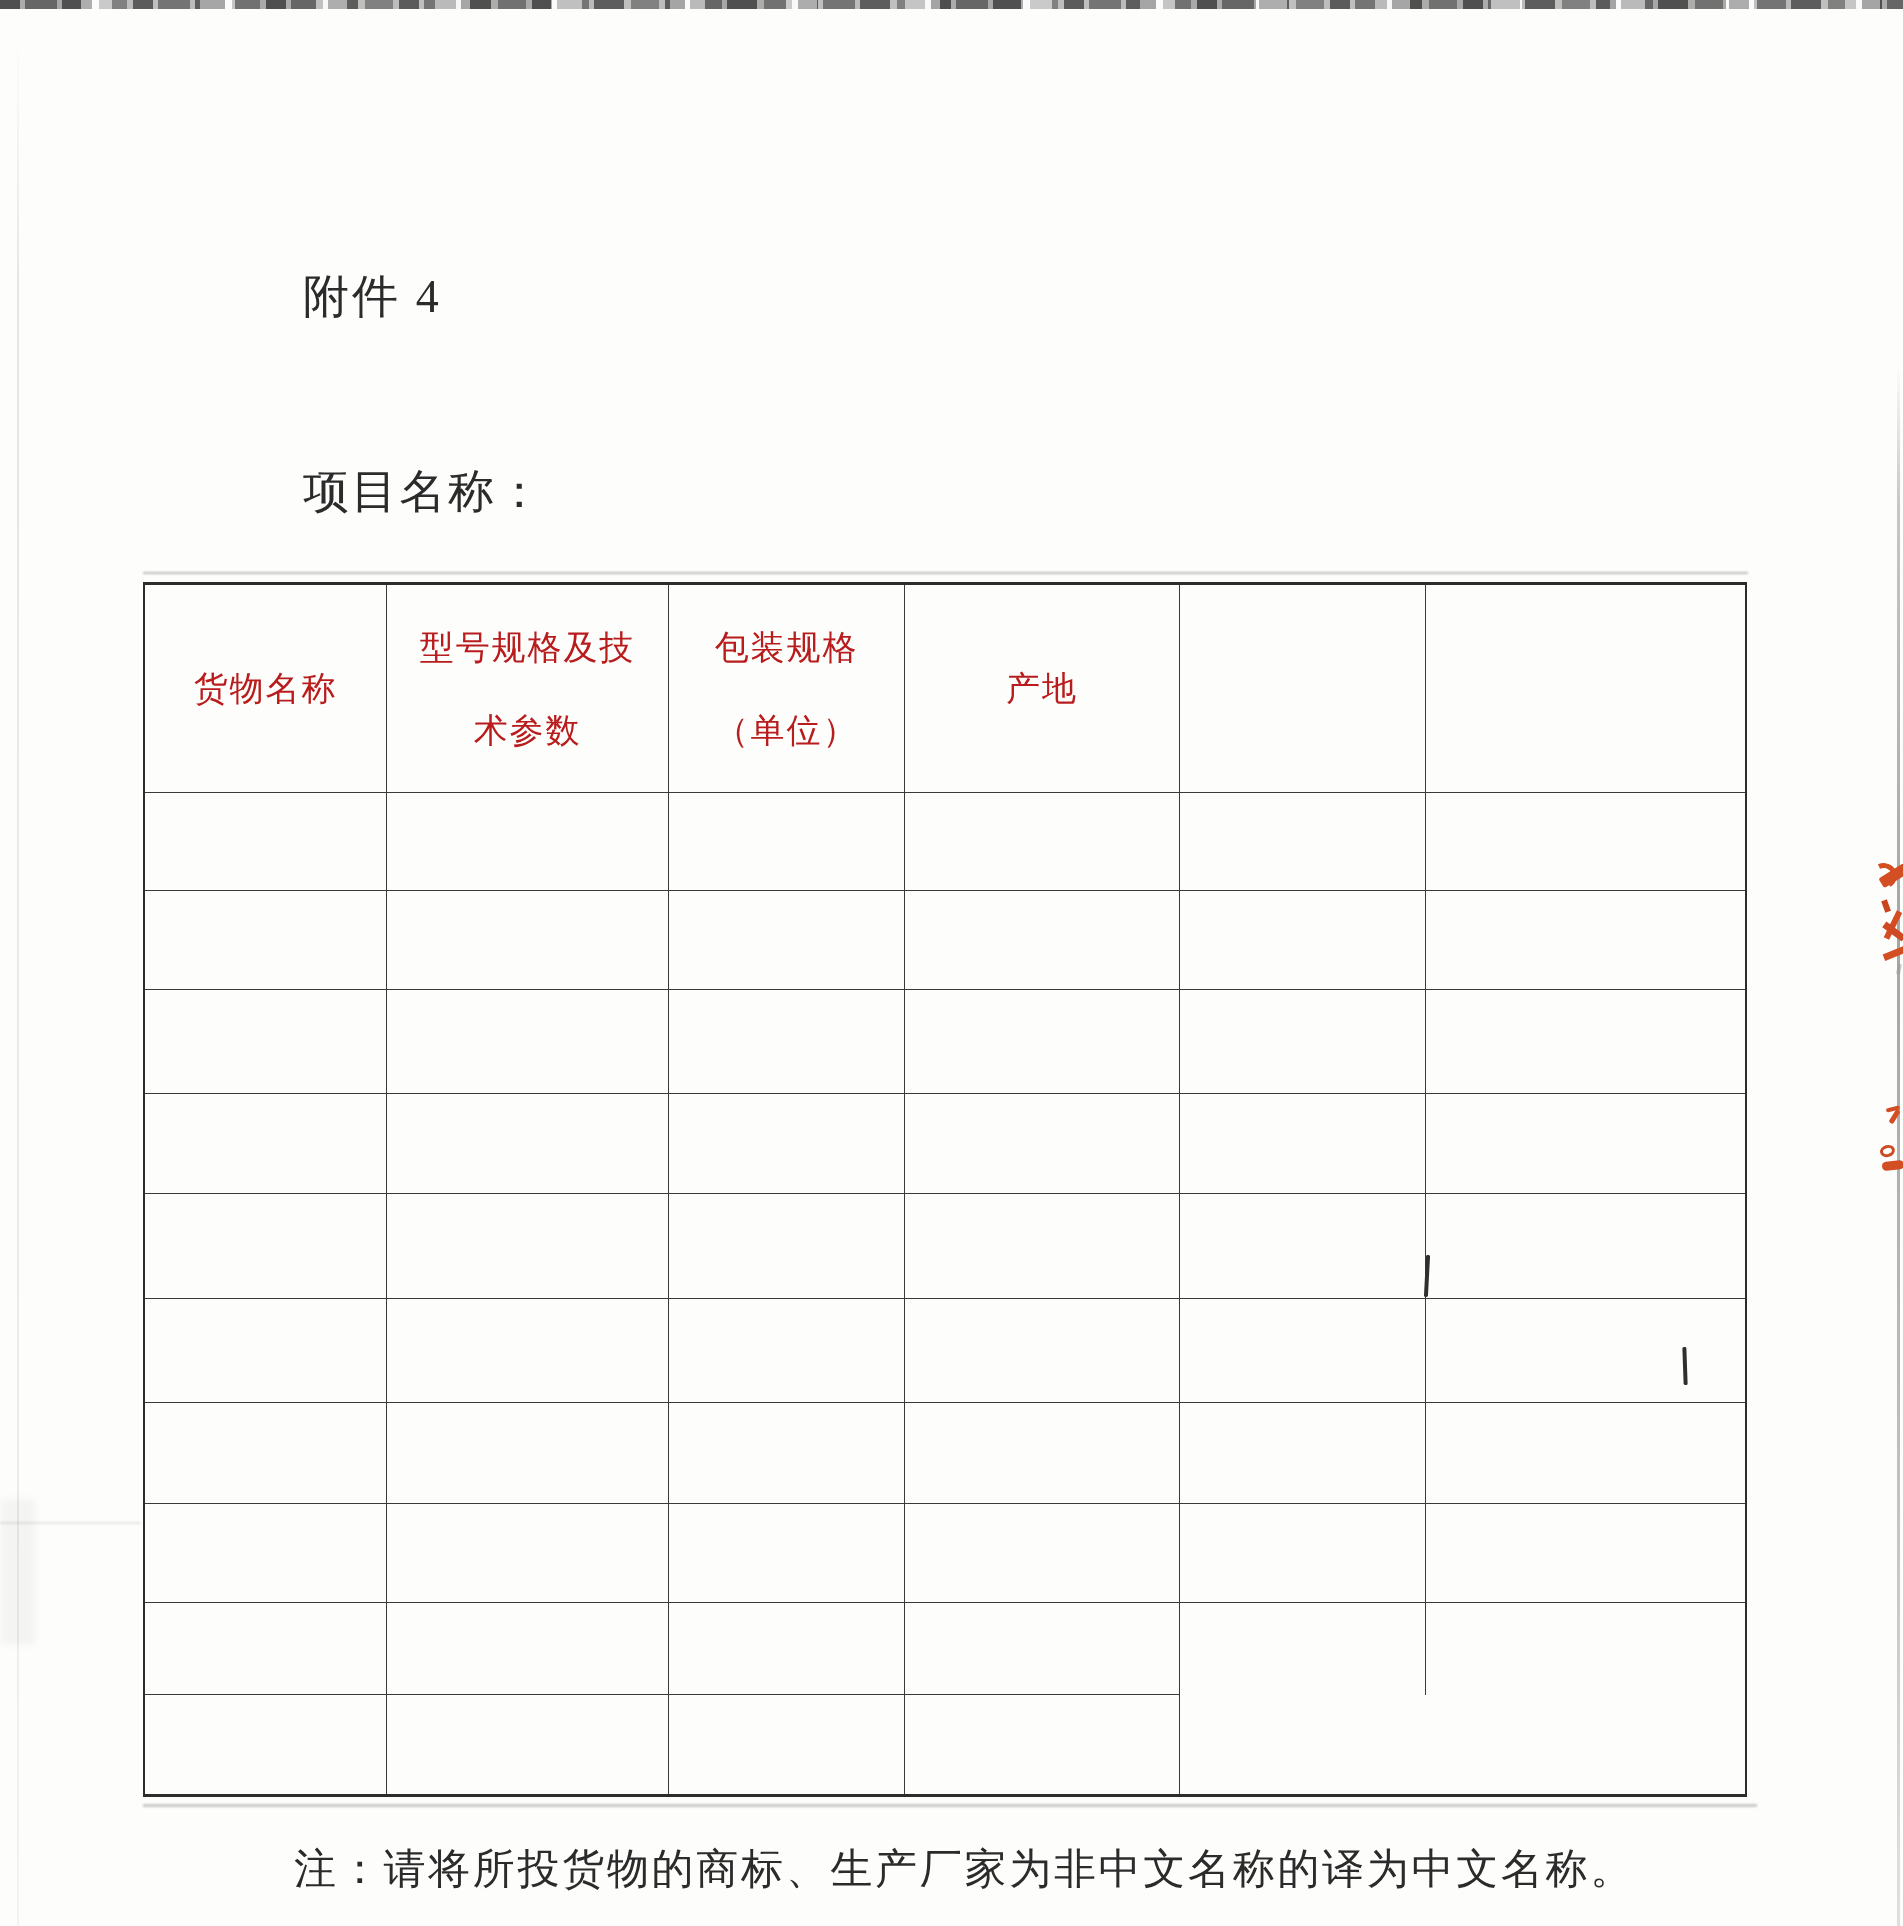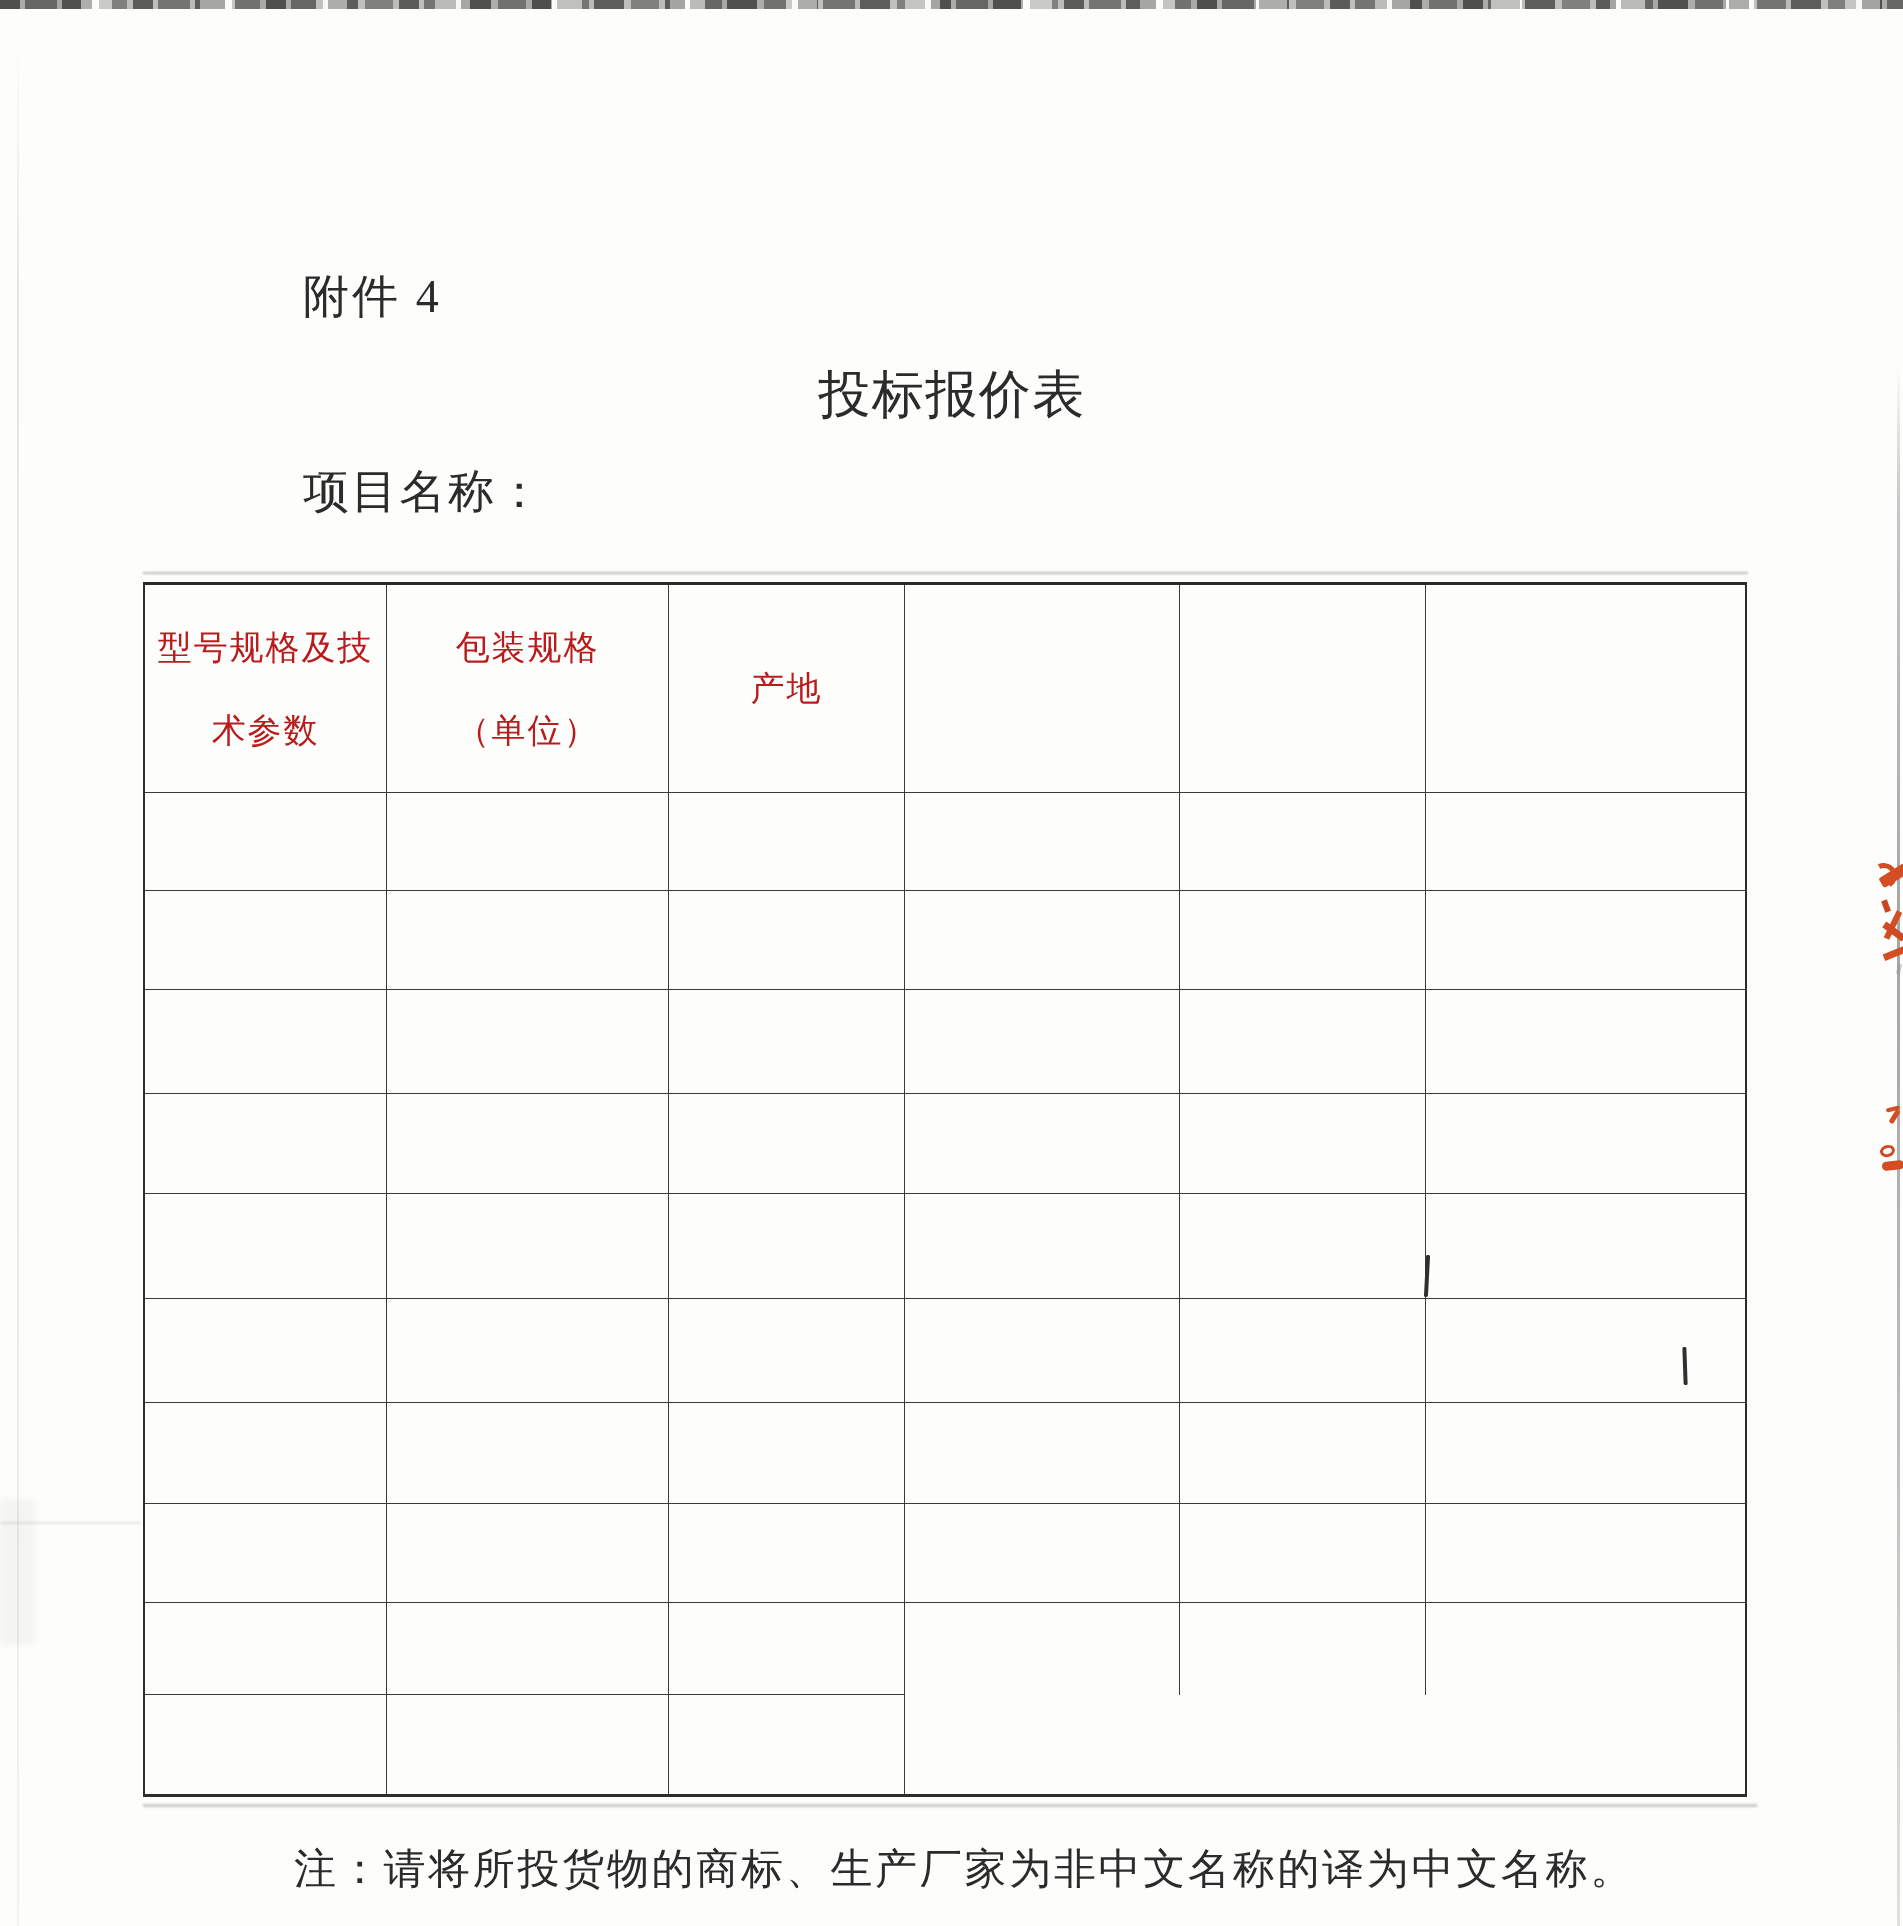--- a/index.html
+++ b/index.html
@@ -104,27 +104,27 @@
 
 <div class="page">
 
   <div class="scan-top-band"></div>
   <div class="page-edge-right"></div>
   <div class="page-edge-left"></div>
   <div class="margin-streak"></div>
   <div class="margin-blob"></div>
 
   <div class="txt attachment">附件 4</div>
-  <div class="txt doc-title">投标报价表</div>
   <div class="txt project-name">项目名称：</div>
 
   <div class="ghost-line-top"></div>
   <div class="ghost-line-bottom"></div>
 
   <div class="price-table">
+    <div class="cell hdr">货物名称</div>
     <div class="cell hdr">型号规格及技
 术参数</div>
     <div class="cell hdr">包装规格
 （单位）</div>
     <div class="cell hdr">产地</div>
 
   <div class="cell"></div>
       <div class="cell"></div>
       <div class="cell"></div>
       <div class="cell"></div>

